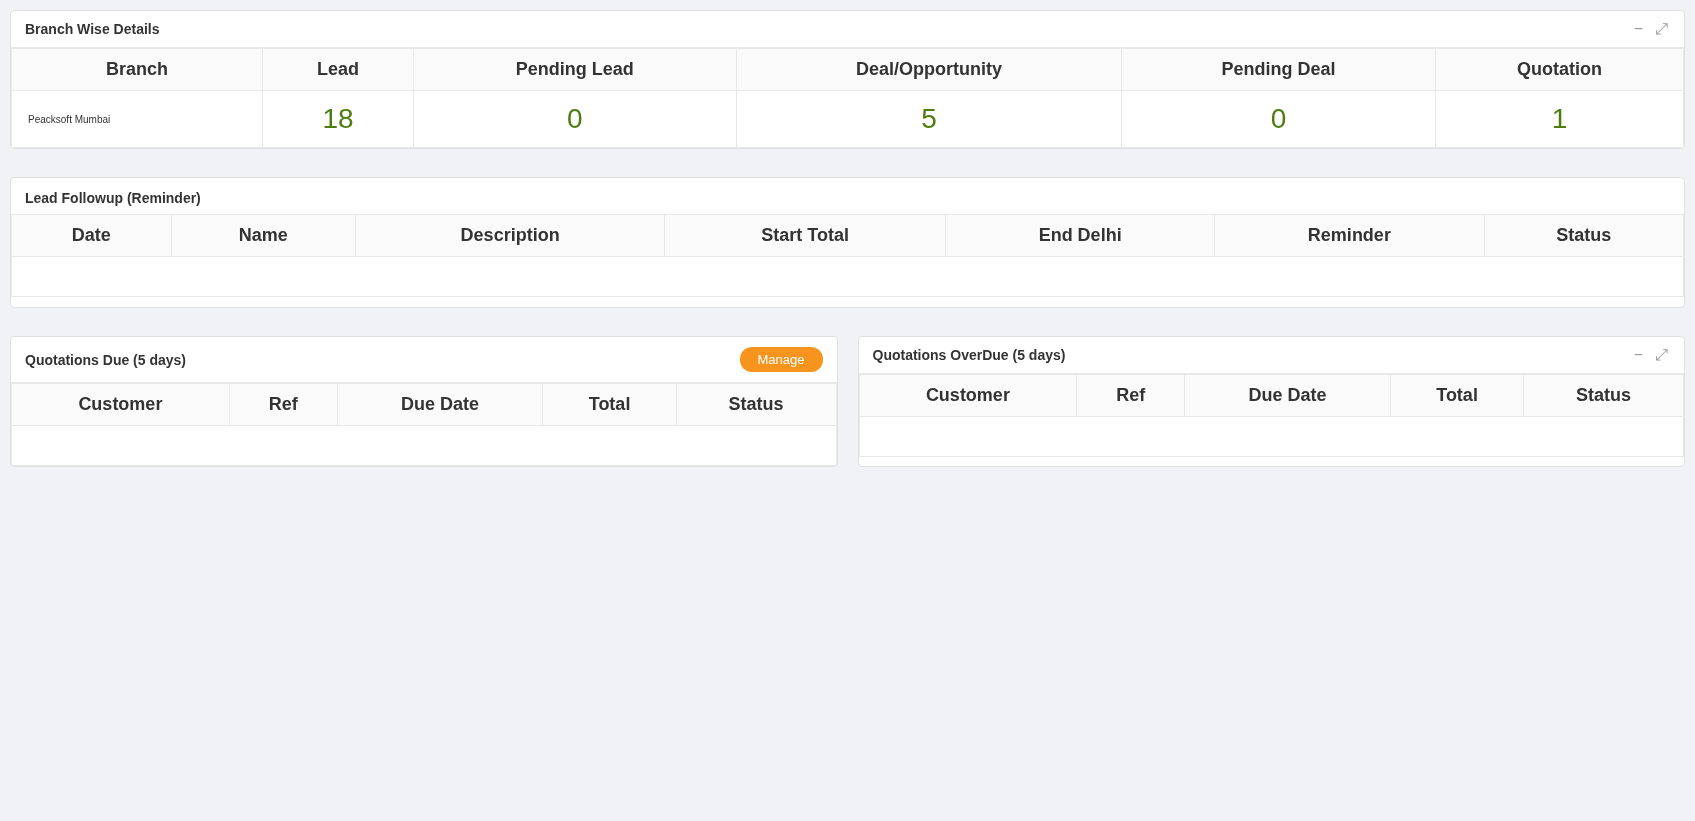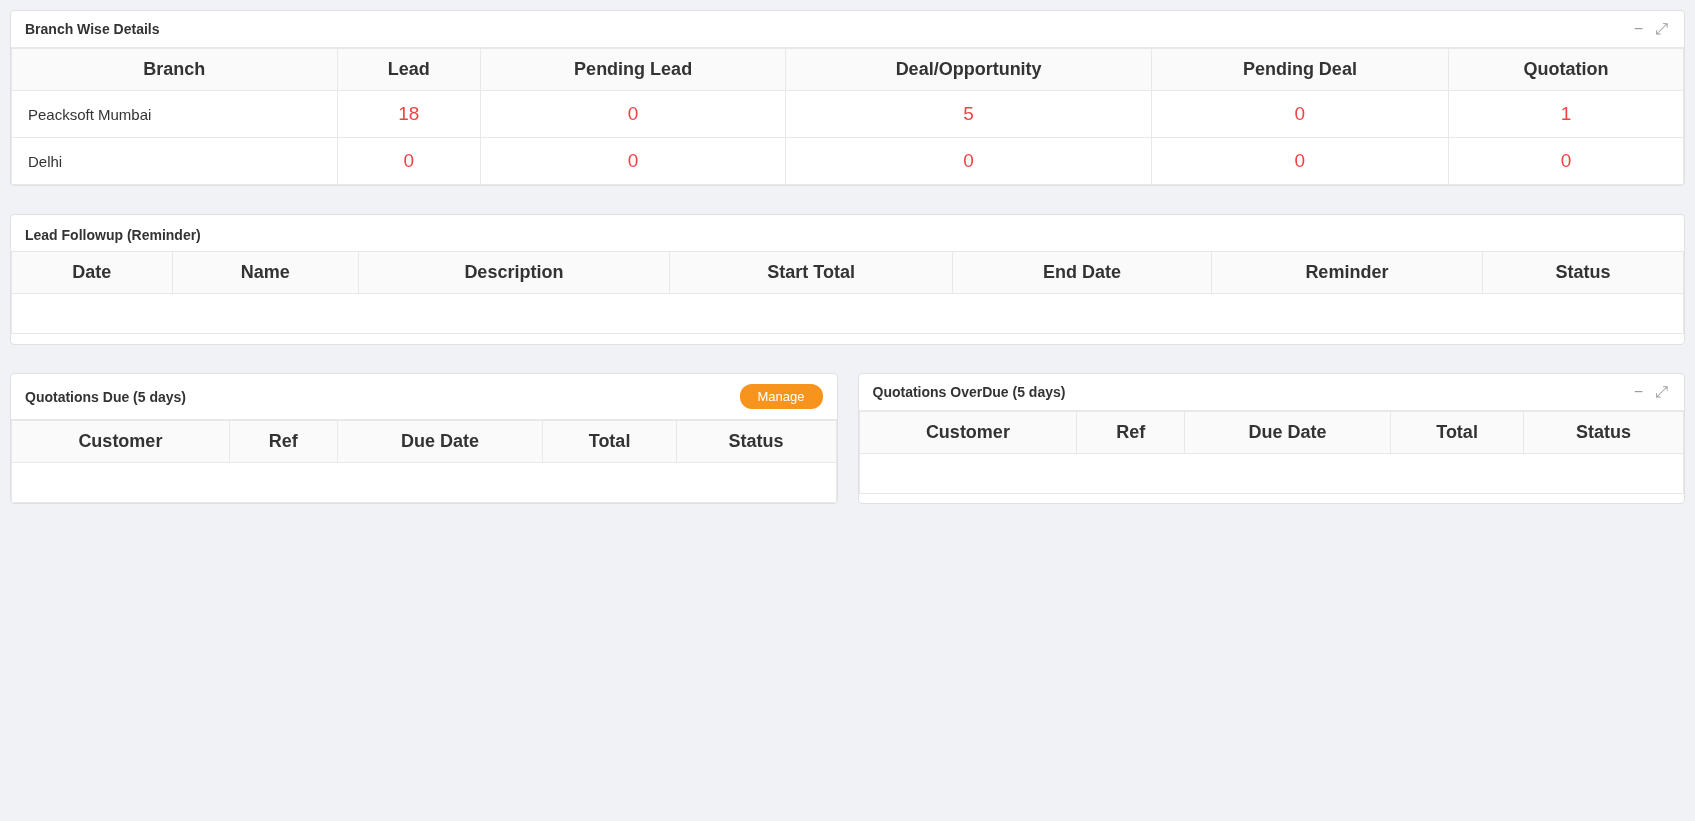--- a/index.html
+++ b/index.html
@@ -64,30 +64,30 @@
       padding: 10px 12px;
       text-align: center;
       border: 1px solid #e8e8e8;
       font-size: 18px;
       color: #333;
     }
     td {
       padding: 12px;
       text-align: center;
       border: 1px solid #e8e8e8;
-      font-size: 15px;
+      font-size: 10px;
     }
     td.branch-name {
       text-align: left;
       padding-left: 16px;
       color: #333;
     }
     td.num-value {
-      color: #ef4444;
-      font-size: 19px;
+      color: #4d7c0f;
+      font-size: 28px;
       font-weight: normal;
     }
 
     
     .followup-panel {
       background: #fff;
       border: 1px solid #e0e0e0;
       border-radius: 4px;
       margin-bottom: 12px;
       padding-bottom: 10px;
@@ -164,46 +164,38 @@
         </thead>
         <tbody id="branch-table-body">
         <tr>
       <td class="branch-name">Peacksoft Mumbai</td>
       <td class="num-value">18</td>
       <td class="num-value">0</td>
       <td class="num-value">5</td>
       <td class="num-value">0</td>
       <td class="num-value">1</td>
     </tr>
-            <tr>
-      <td class="branch-name">Delhi</td>
-      <td class="num-value">0</td>
-      <td class="num-value">0</td>
-      <td class="num-value">0</td>
-      <td class="num-value">0</td>
-      <td class="num-value">0</td>
-    </tr>
           </tbody>
       </table>
     </div>
   </div>
 
   <div class="separator"></div>
 
   <div class="followup-panel">
     <div class="followup-title">Lead Followup (Reminder)</div>
     <div>
       <table>
         <thead>
           <tr>
             <th>Date</th>
             <th>Name</th>
             <th>Description</th>
             <th>Start Total</th>
-            <th>End Date</th>
+            <th>End Delhi</th>
             <th>Reminder</th>
             <th>Status</th>
           </tr>
         </thead>
         <tbody>
           <tr>
             <td colspan="7" style="height:40px;"></td>
           </tr>
         </tbody>
       </table>

